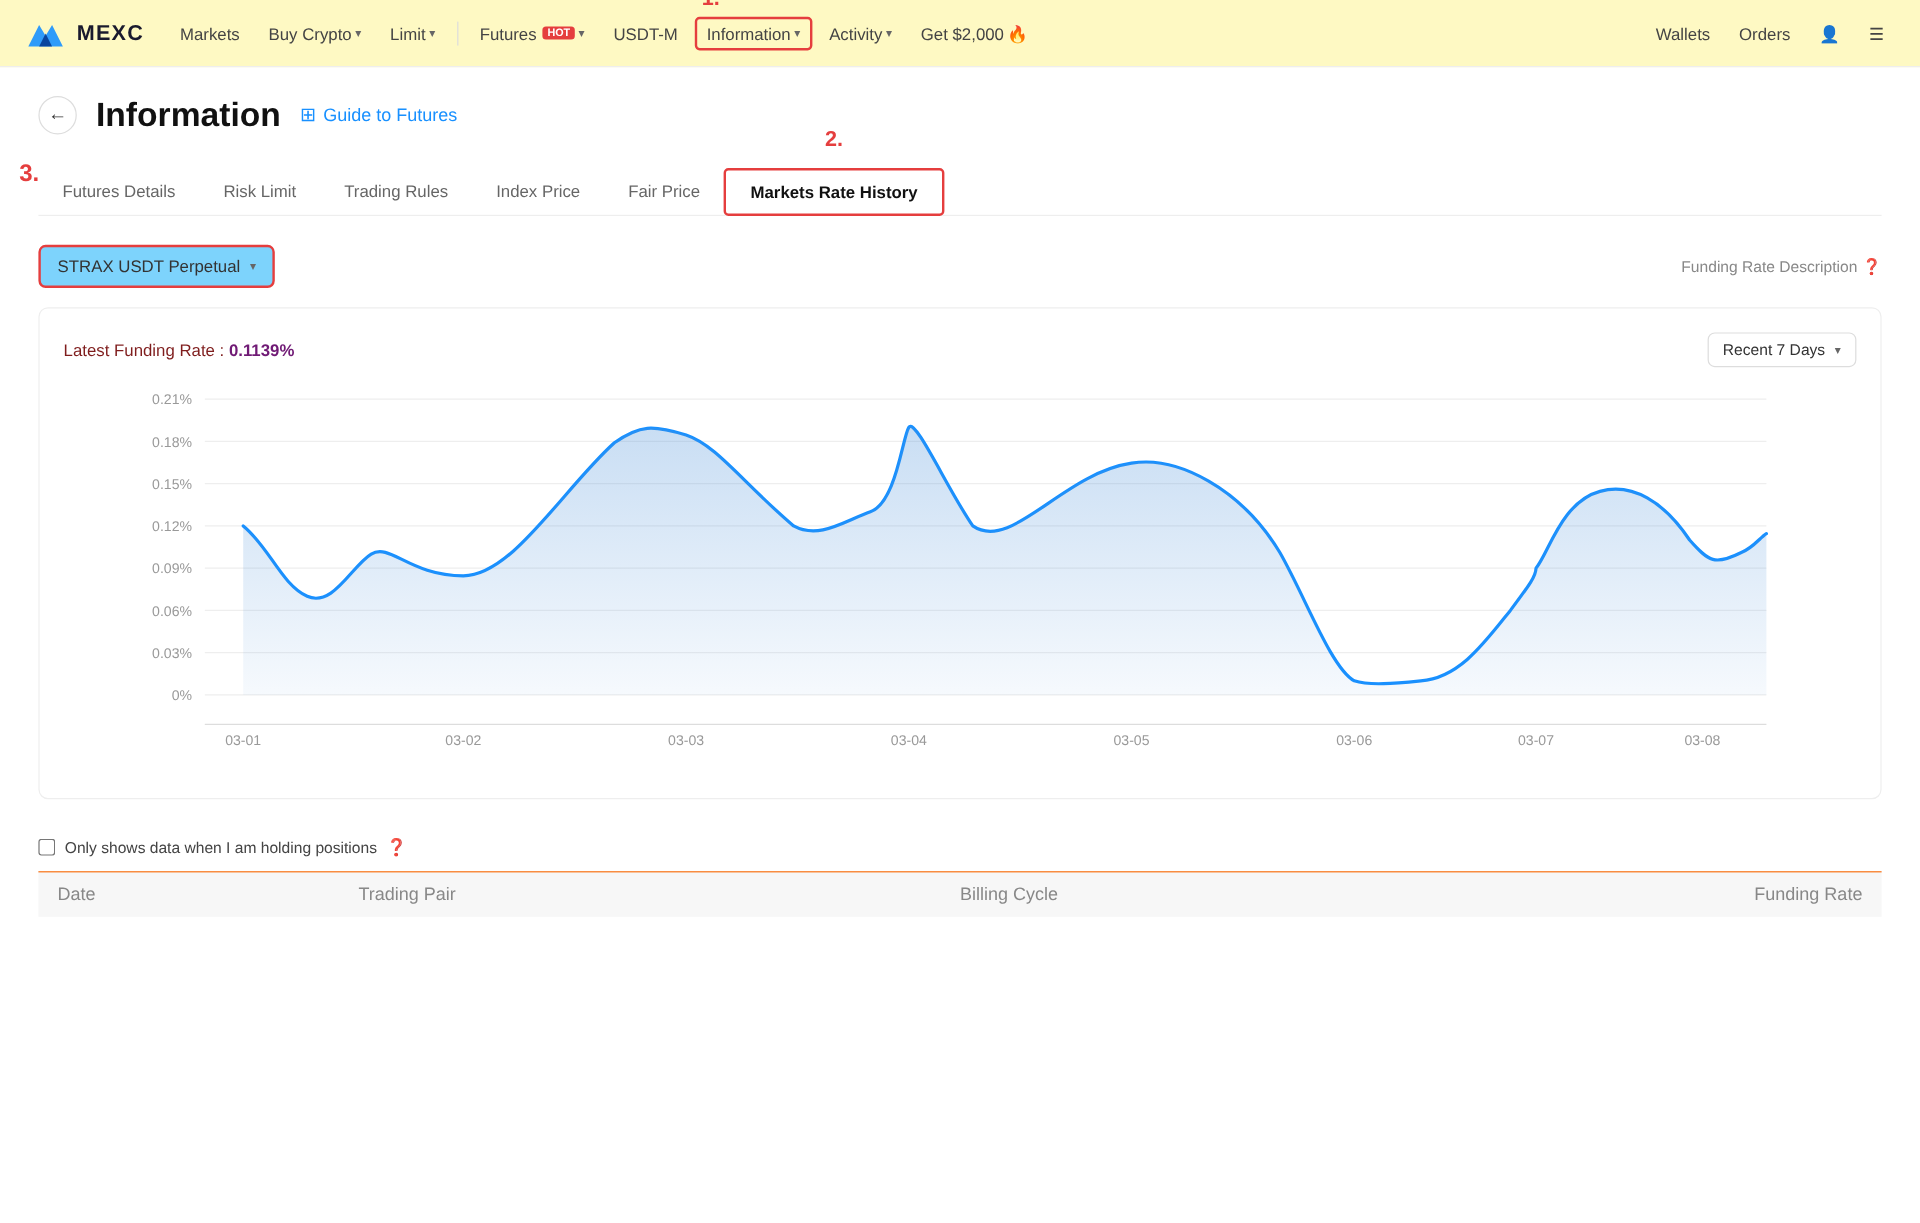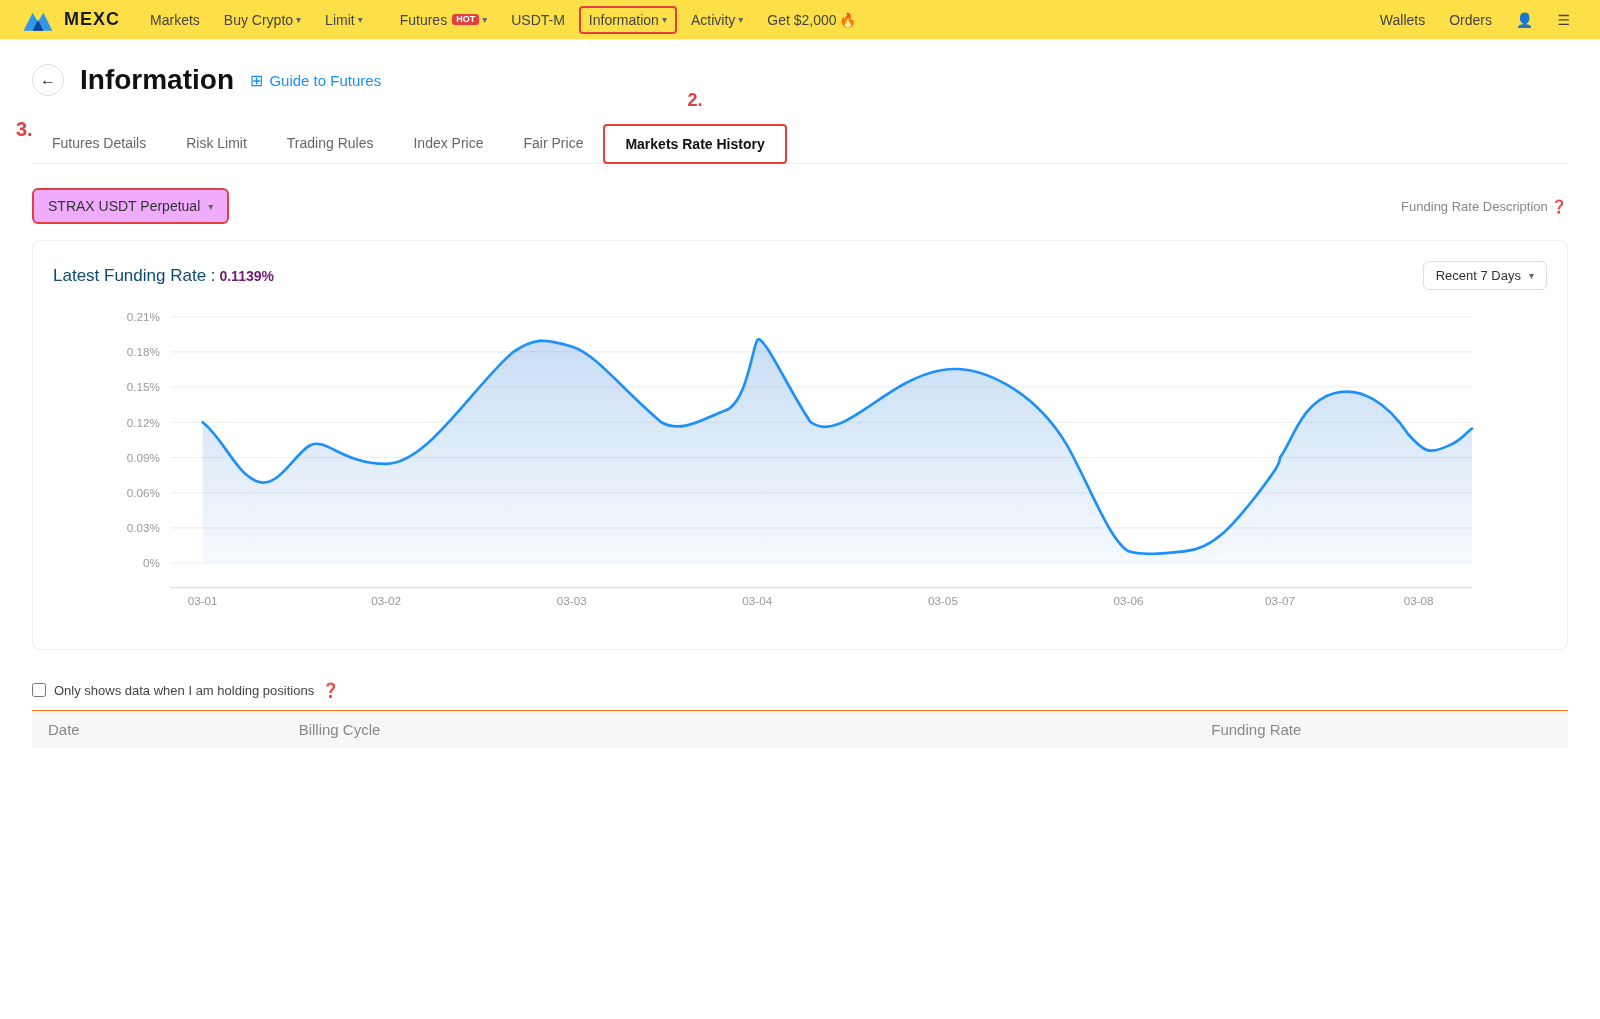--- a/index.html
+++ b/index.html
@@ -1,21 +1,21 @@
 <!DOCTYPE html>
 <html><head>
   <meta charset="utf-8">
   <style>
     * { box-sizing: border-box; margin: 0; padding: 0; }
     body { font-family: -apple-system, BlinkMacSystemFont, 'Segoe UI', sans-serif; background: #fff; color: #333; font-size: 14px; }
 
     
     .navbar {
-      display: flex; align-items: center; padding: 0 20px; height: 40px;
-      border-bottom: 1px solid #eee; background: #fde047; gap: 4px;
+      display: flex; align-items: center; padding: 0 20px; height: 56px;
+      border-bottom: 1px solid #eee; background: #fef9c3; gap: 4px;
     }
     .logo-area { display: flex; align-items: center; gap: 8px; margin-right: 16px; }
     .logo-svg { width: 36px; height: 36px; }
     .logo-text { font-weight: 700; font-size: 18px; color: #1a1a2e; letter-spacing: 1px; }
     .nav-item {
       padding: 6px 10px; cursor: pointer; color: #444; font-size: 14px;
       display: flex; align-items: center; gap: 3px; white-space: nowrap;
       border-radius: 4px; user-select: none;
     }
     .nav-divider { width: 1px; height: 20px; background: #ddd; margin: 0 4px; }
@@ -48,28 +48,28 @@
     }
     .tab.highlighted { border: 2px solid #e53e3e; border-radius: 4px; color: #111; font-weight: 600; margin-bottom: -1px; }
 
     
     .annotation-box-1 { border: 2px solid #e53e3e; border-radius: 4px; padding: 4px 8px; }
 
     
     .controls-row { display: flex; align-items: center; justify-content: space-between; margin-bottom: 16px; }
     .contract-select {
       display: flex; align-items: center; gap: 8px; border: 2px solid #e53e3e;
-      border-radius: 6px; padding: 8px 14px; cursor: pointer; font-size: 14px; font-weight: 500; background: #f0abfc;
+      border-radius: 6px; padding: 8px 14px; cursor: pointer; font-size: 14px; font-weight: 500; background: #7dd3fc;
     }
     .funding-desc { color: #888; font-size: 13px; cursor: pointer; display: flex; align-items: center; gap: 4px; }
 
     
     .chart-section { background: #fff; border: 1px solid #eee; border-radius: 8px; padding: 20px; margin-bottom: 20px; }
     .chart-header { display: flex; align-items: center; justify-content: space-between; margin-bottom: 16px; }
-    .funding-rate-label { color: #0c4a6e; font-size: 17px; }
+    .funding-rate-label { color: #7f1d1d; font-size: 14px; }
     .funding-rate-value { font-weight: 600; color: #701a75; }
     .period-select {
       display: flex; align-items: center; gap: 8px; border: 1px solid #ddd;
       border-radius: 6px; padding: 6px 12px; cursor: pointer; font-size: 13px; background: #fff; color: #333;
     }
 
     
     .chart-container { width: 100%; position: relative; }
     svg.chart { width: 100%; height: 320px; }
 
@@ -289,17 +289,18 @@
   </div>
 
   <div class="checkbox-row">
     <input type="checkbox" style="">
     <span>Only shows data when I am holding positions</span>
     <span class="help-icon">❓</span>
   </div>
 
   <div class="table-header">
     <span>Date</span>
+    <span>Trading Pair</span>
     <span>Billing Cycle</span>
     <span style="text-align:right;">Funding Rate</span>
   </div>
 
 </div>
 
 </body></html>

